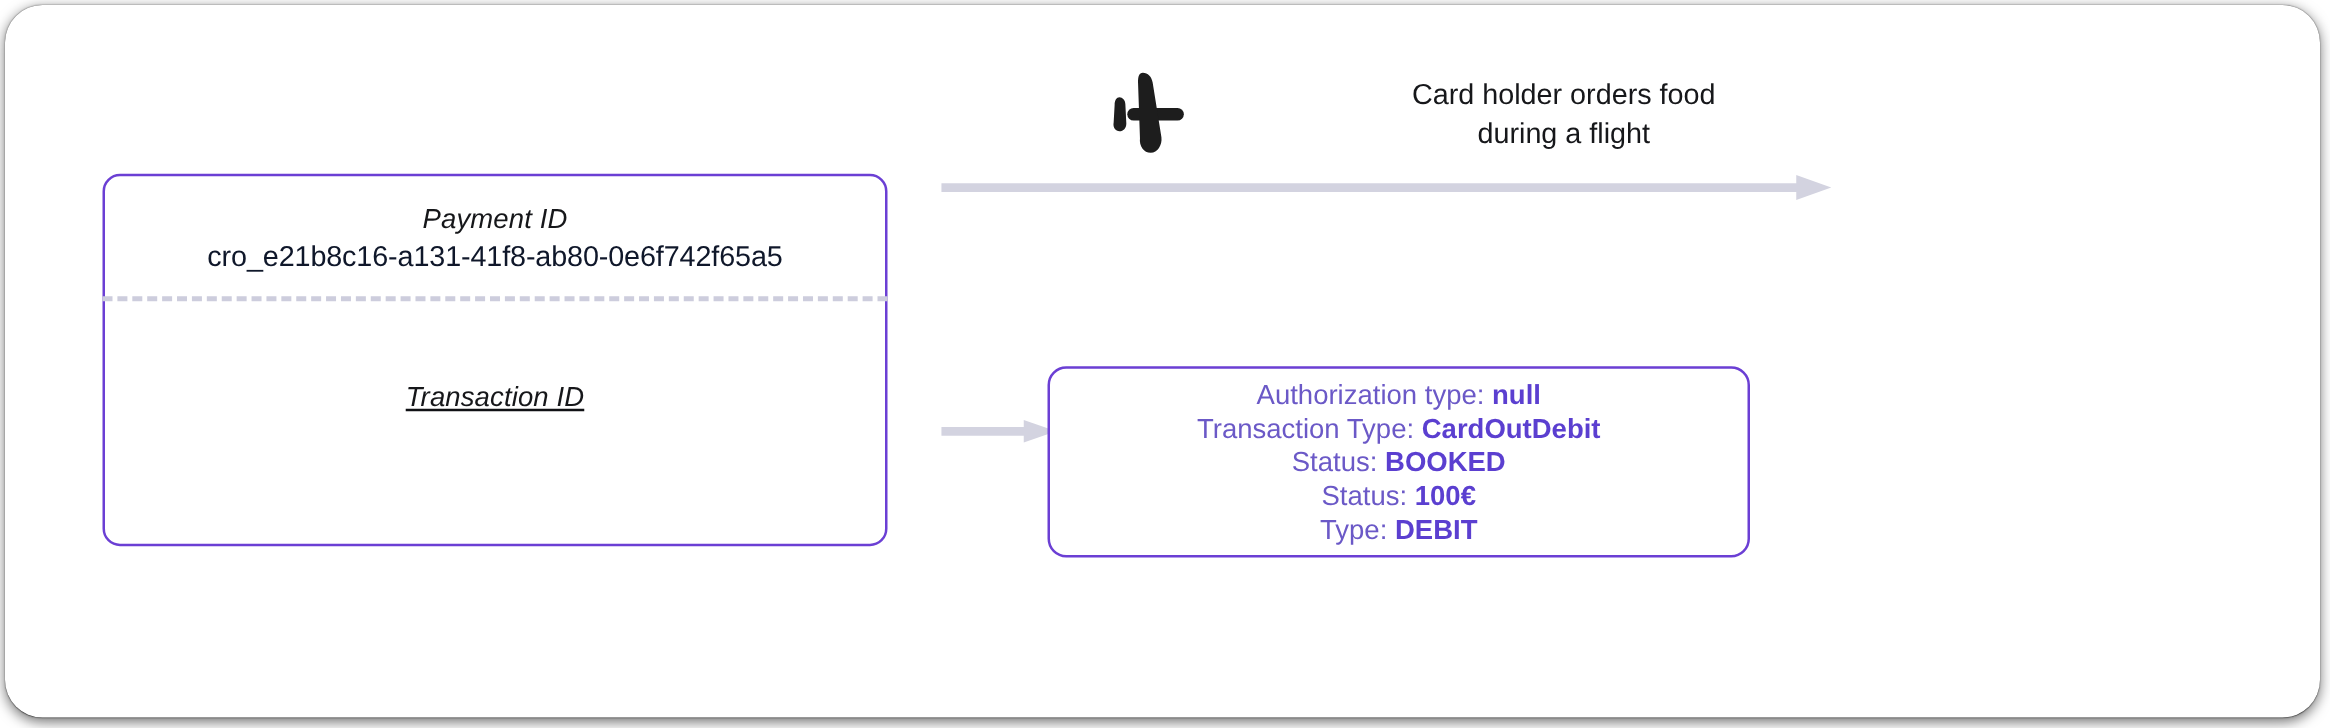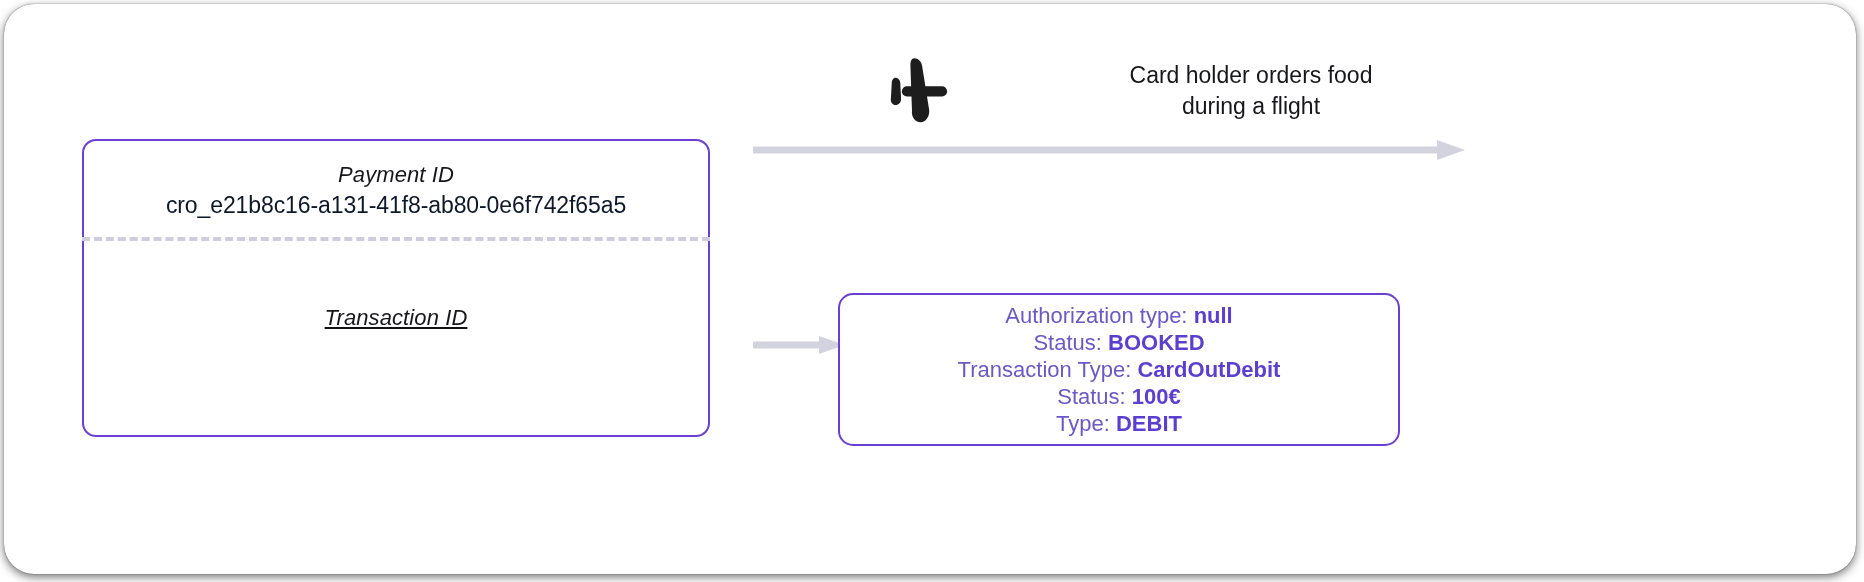--- a/index.html
+++ b/index.html
@@ -194,28 +194,28 @@
     <line x1="0" y1="11" x2="70" y2="11" stroke="#d3d3e0" stroke-width="7"></line>
     <polygon points="66,2 92,11 66,20" fill="#d3d3e0"></polygon>
   </svg>
 
   <div class="detail-card">
     <div class="detail-line">
       <span class="k">Authorization type:</span>
       <span class="v">null</span>
     </div>
     <div class="detail-line">
+      <span class="k">Transaction Type:</span>
+      <span class="v">CardOutDebit</span>
+    </div>
+    <div class="detail-line">
       <span class="k">Status:</span>
       <span class="v">BOOKED</span>
     </div>
     <div class="detail-line">
-      <span class="k">Transaction Type:</span>
-      <span class="v">CardOutDebit</span>
-    </div>
-    <div class="detail-line">
       <span class="k">Status:</span>
       <span class="v">100€</span>
     </div>
     <div class="detail-line">
       <span class="k">Type:</span>
       <span class="v">DEBIT</span>
     </div>
   </div>
 </div>
 

